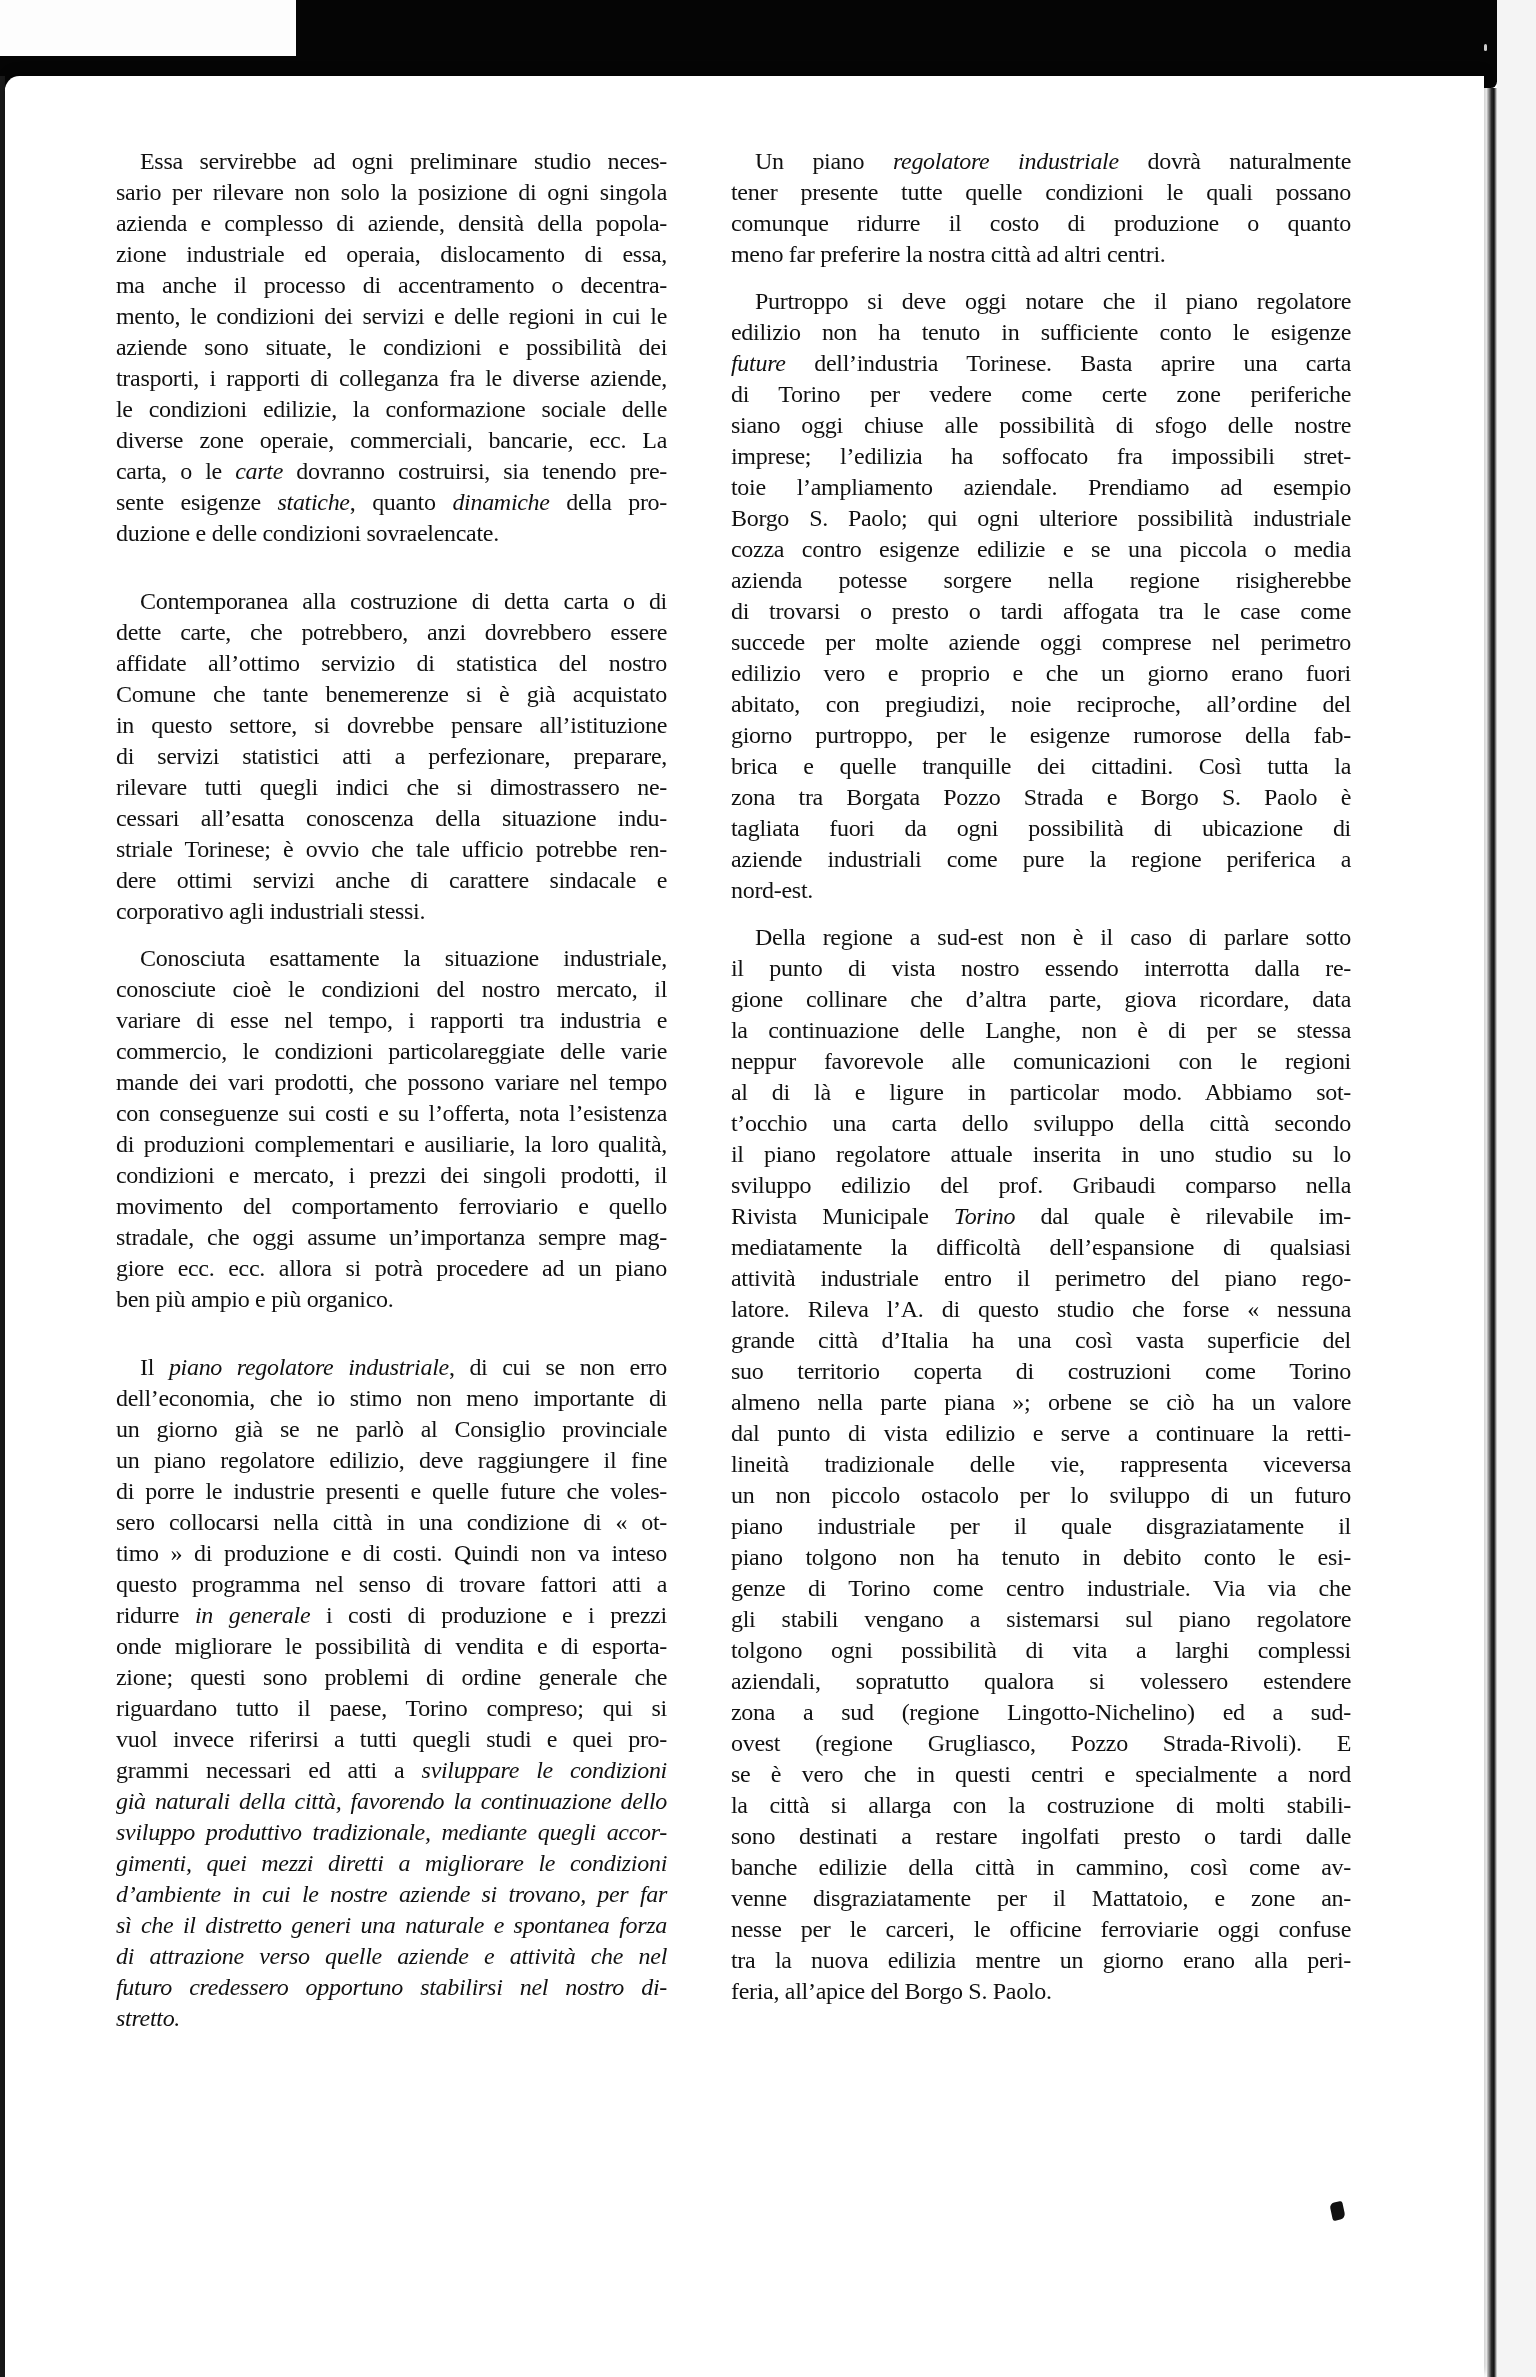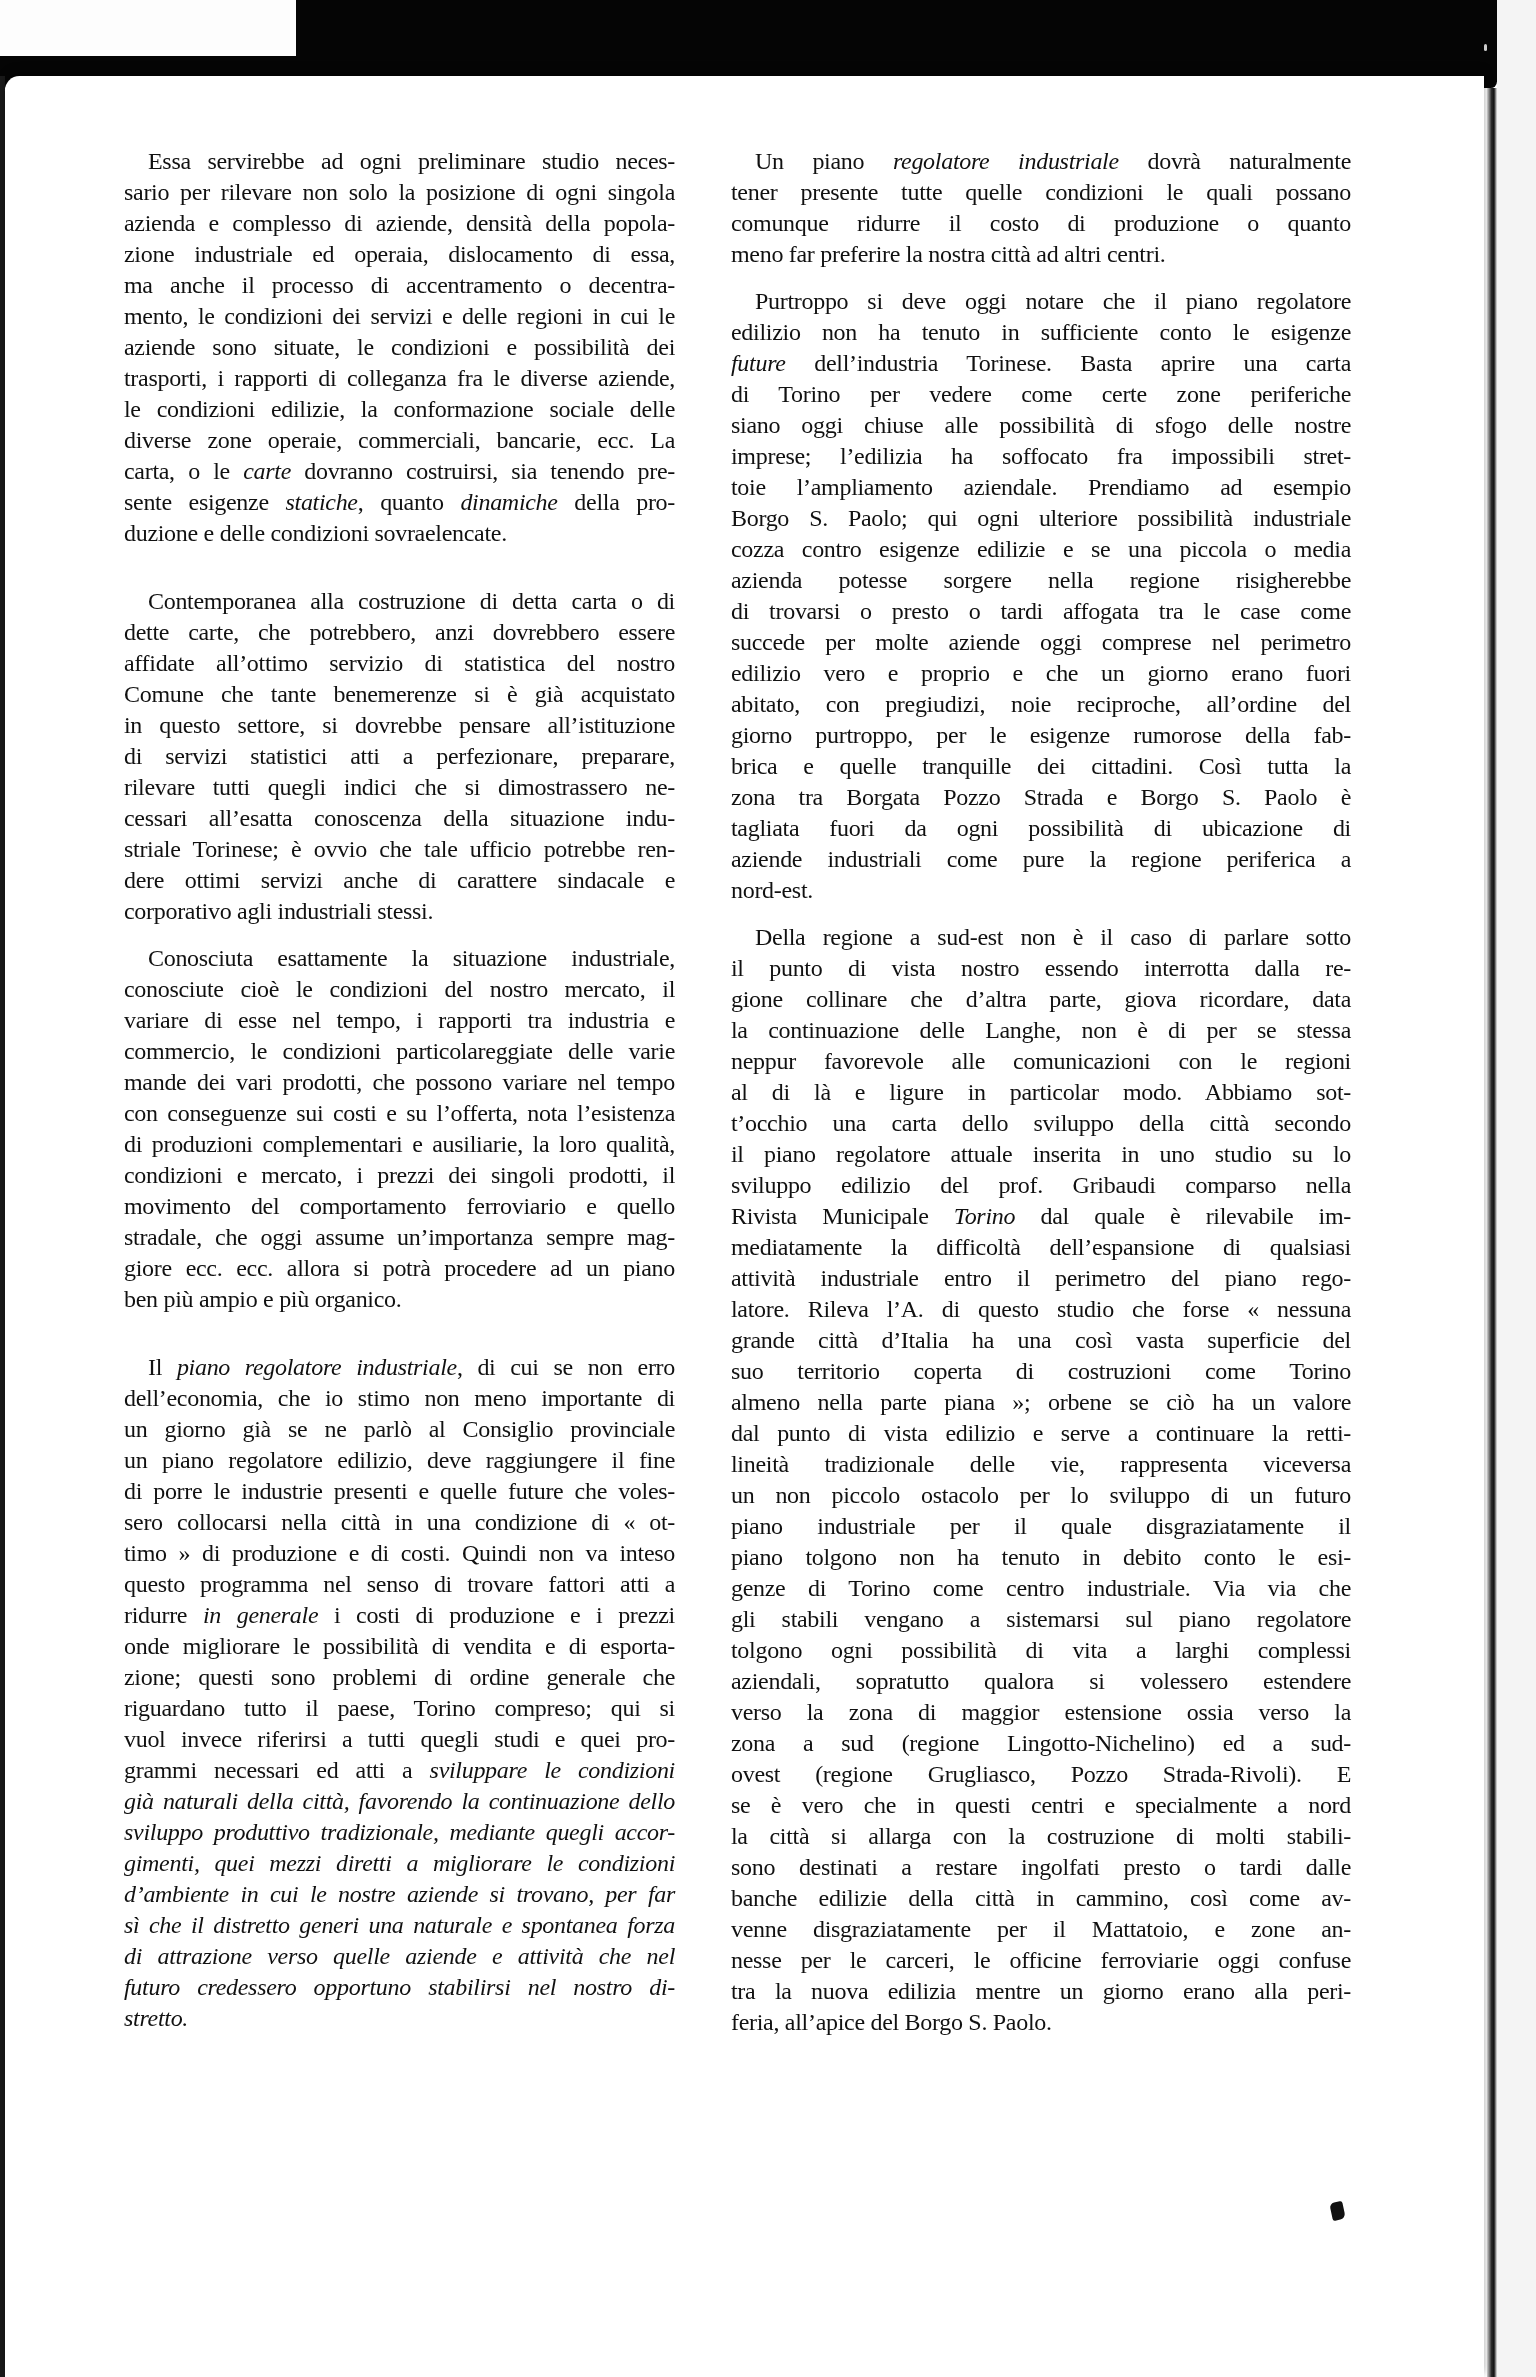--- a/index.html
+++ b/index.html
@@ -39,21 +39,21 @@
   }
   .dot-mark {
     position: absolute; left: 1484px; top: 44px; width: 3.2px; height: 7.2px; background: #cccccc; border-radius: 1.6px;
   }
 
   .column {
     position: absolute; top: 146px;
     font-size: 24px; line-height: 31px;
     letter-spacing: -0.3px;
   }
-  .col-left  { left: 124px; width: 551px; }
+  .col-left  { left: 116px; width: 551px; }
   .col-right { left: 731px; width: 620px; }
 
   .para { margin: 0; }
   .para + .para { margin-top: 16px; }
   .para.gap-before { margin-top: 37px; }
   .line {
     display: block; white-space: nowrap;
     text-align: justify; text-align-last: justify;
     height: 31px; overflow: visible;
   }
@@ -194,21 +194,20 @@
       <span class="line"><span>almeno nella parte piana »; orbene se ciò ha un valore</span></span>
       <span class="line"><span>dal punto di vista edilizio e serve a continuare la retti-</span></span>
       <span class="line"><span>lineità tradizionale delle vie, rappresenta viceversa</span></span>
       <span class="line"><span>un non piccolo ostacolo per lo sviluppo di un futuro</span></span>
       <span class="line"><span>piano industriale per il quale disgraziatamente il</span></span>
       <span class="line"><span>piano tolgono non ha tenuto in debito conto le esi-</span></span>
       <span class="line"><span>genze di Torino come centro industriale. Via via che</span></span>
       <span class="line"><span>gli stabili vengano a sistemarsi sul piano regolatore</span></span>
       <span class="line"><span>tolgono ogni possibilità di vita a larghi complessi</span></span>
       <span class="line"><span>aziendali, sopratutto qualora si volessero estendere</span></span>
-      <span class="line"><span>verso la zona di maggior estensione ossia verso la</span></span>
       <span class="line"><span>zona a sud (regione Lingotto-Nichelino) ed a sud-</span></span>
       <span class="line"><span>ovest (regione Grugliasco, Pozzo Strada-Rivoli). E</span></span>
       <span class="line"><span>se è vero che in questi centri e specialmente a nord</span></span>
       <span class="line"><span>la città si allarga con la costruzione di molti stabili-</span></span>
       <span class="line"><span>sono destinati a restare ingolfati presto o tardi dalle</span></span>
       <span class="line"><span>banche edilizie della città in cammino, così come av-</span></span>
       <span class="line"><span>venne disgraziatamente per il Mattatoio, e zone an-</span></span>
       <span class="line"><span>nesse per le carceri, le officine ferroviarie oggi confuse</span></span>
       <span class="line"><span>tra la nuova edilizia mentre un giorno erano alla peri-</span></span>
       <span class="line last"><span>feria, all’apice del Borgo S. Paolo.</span></span>

